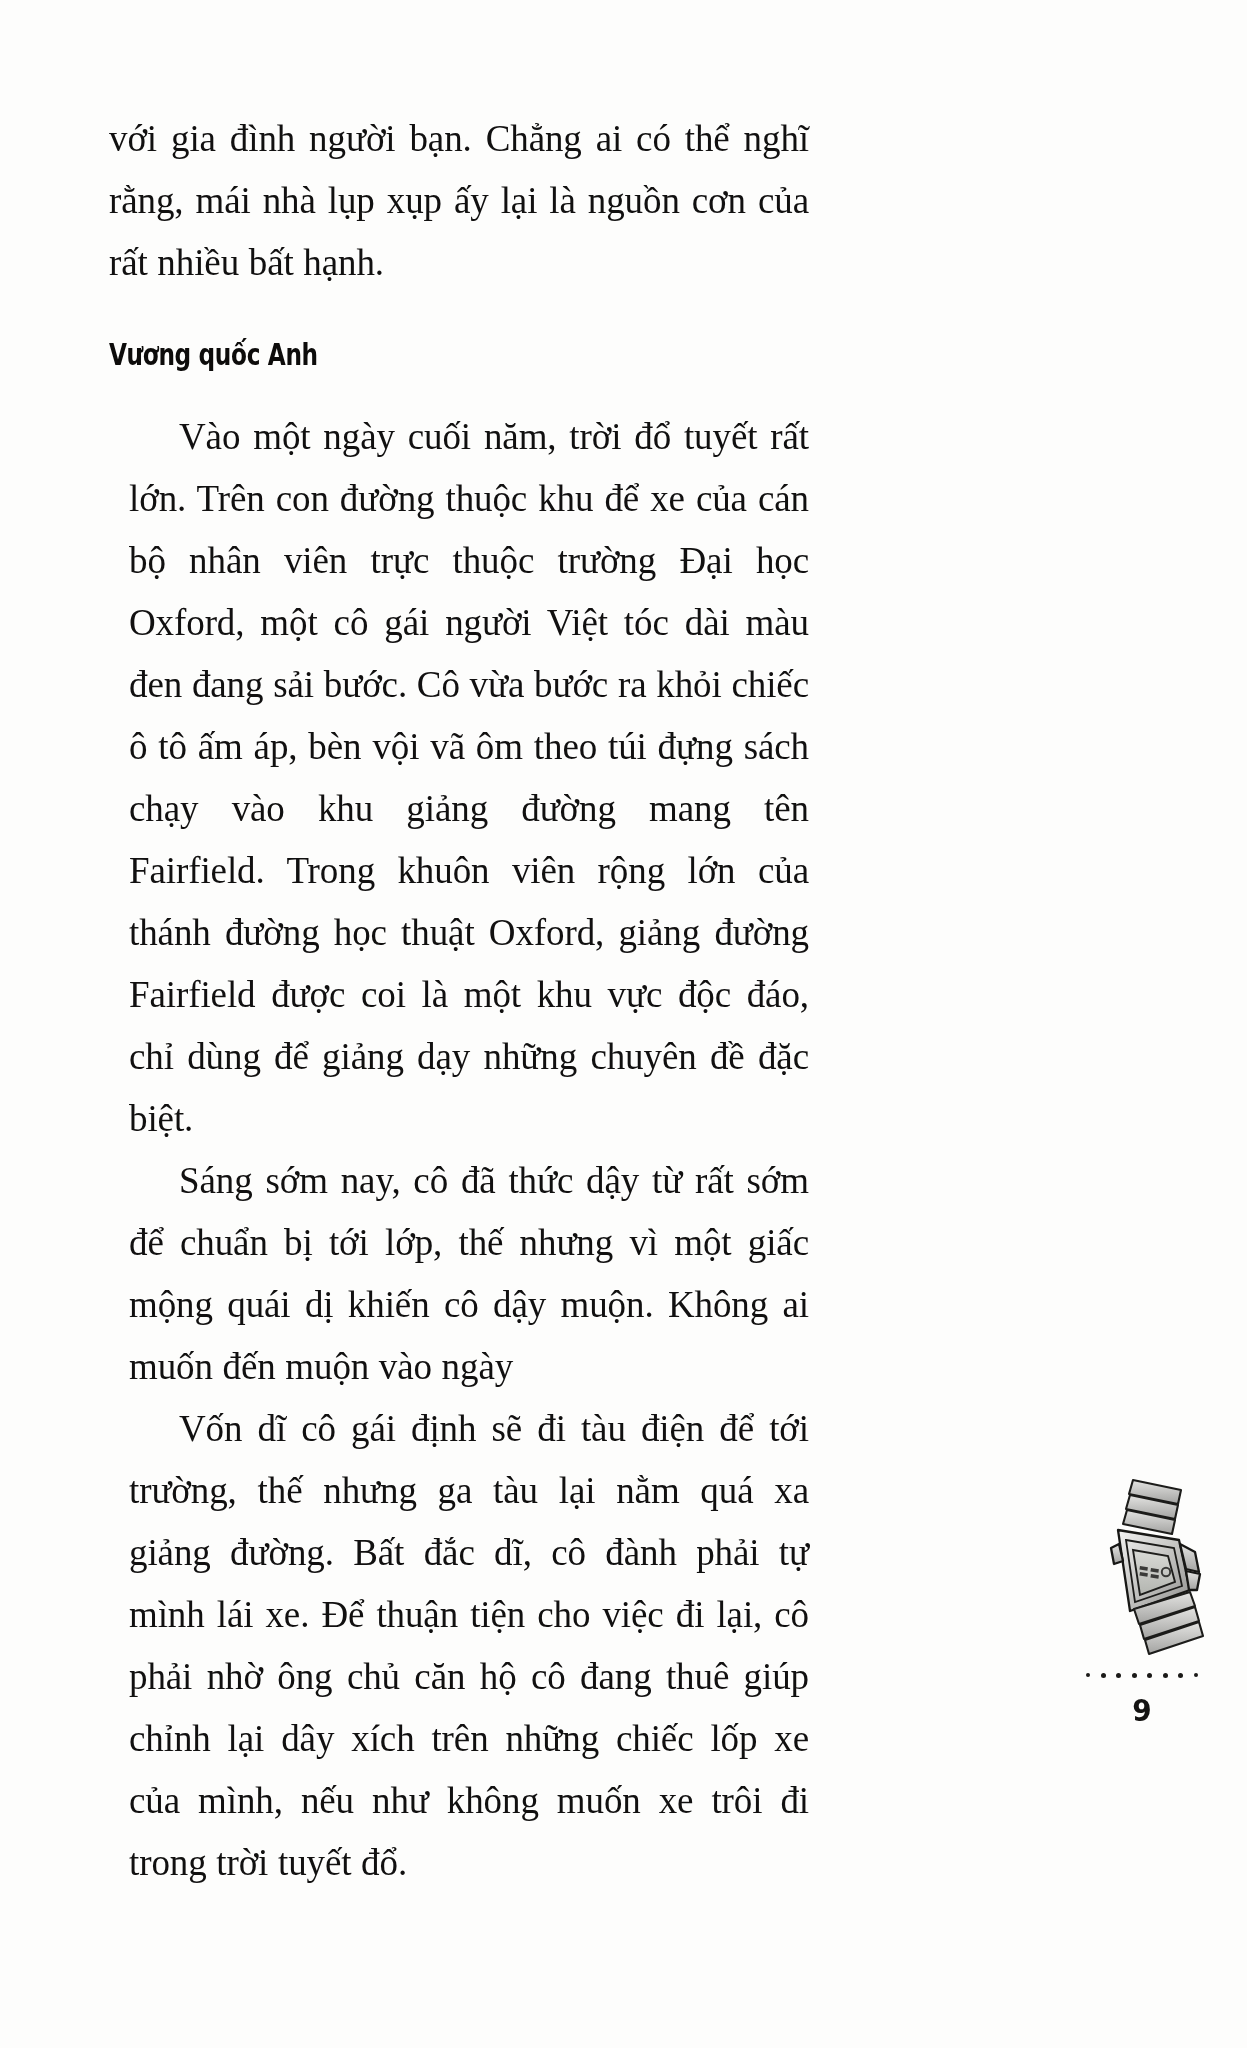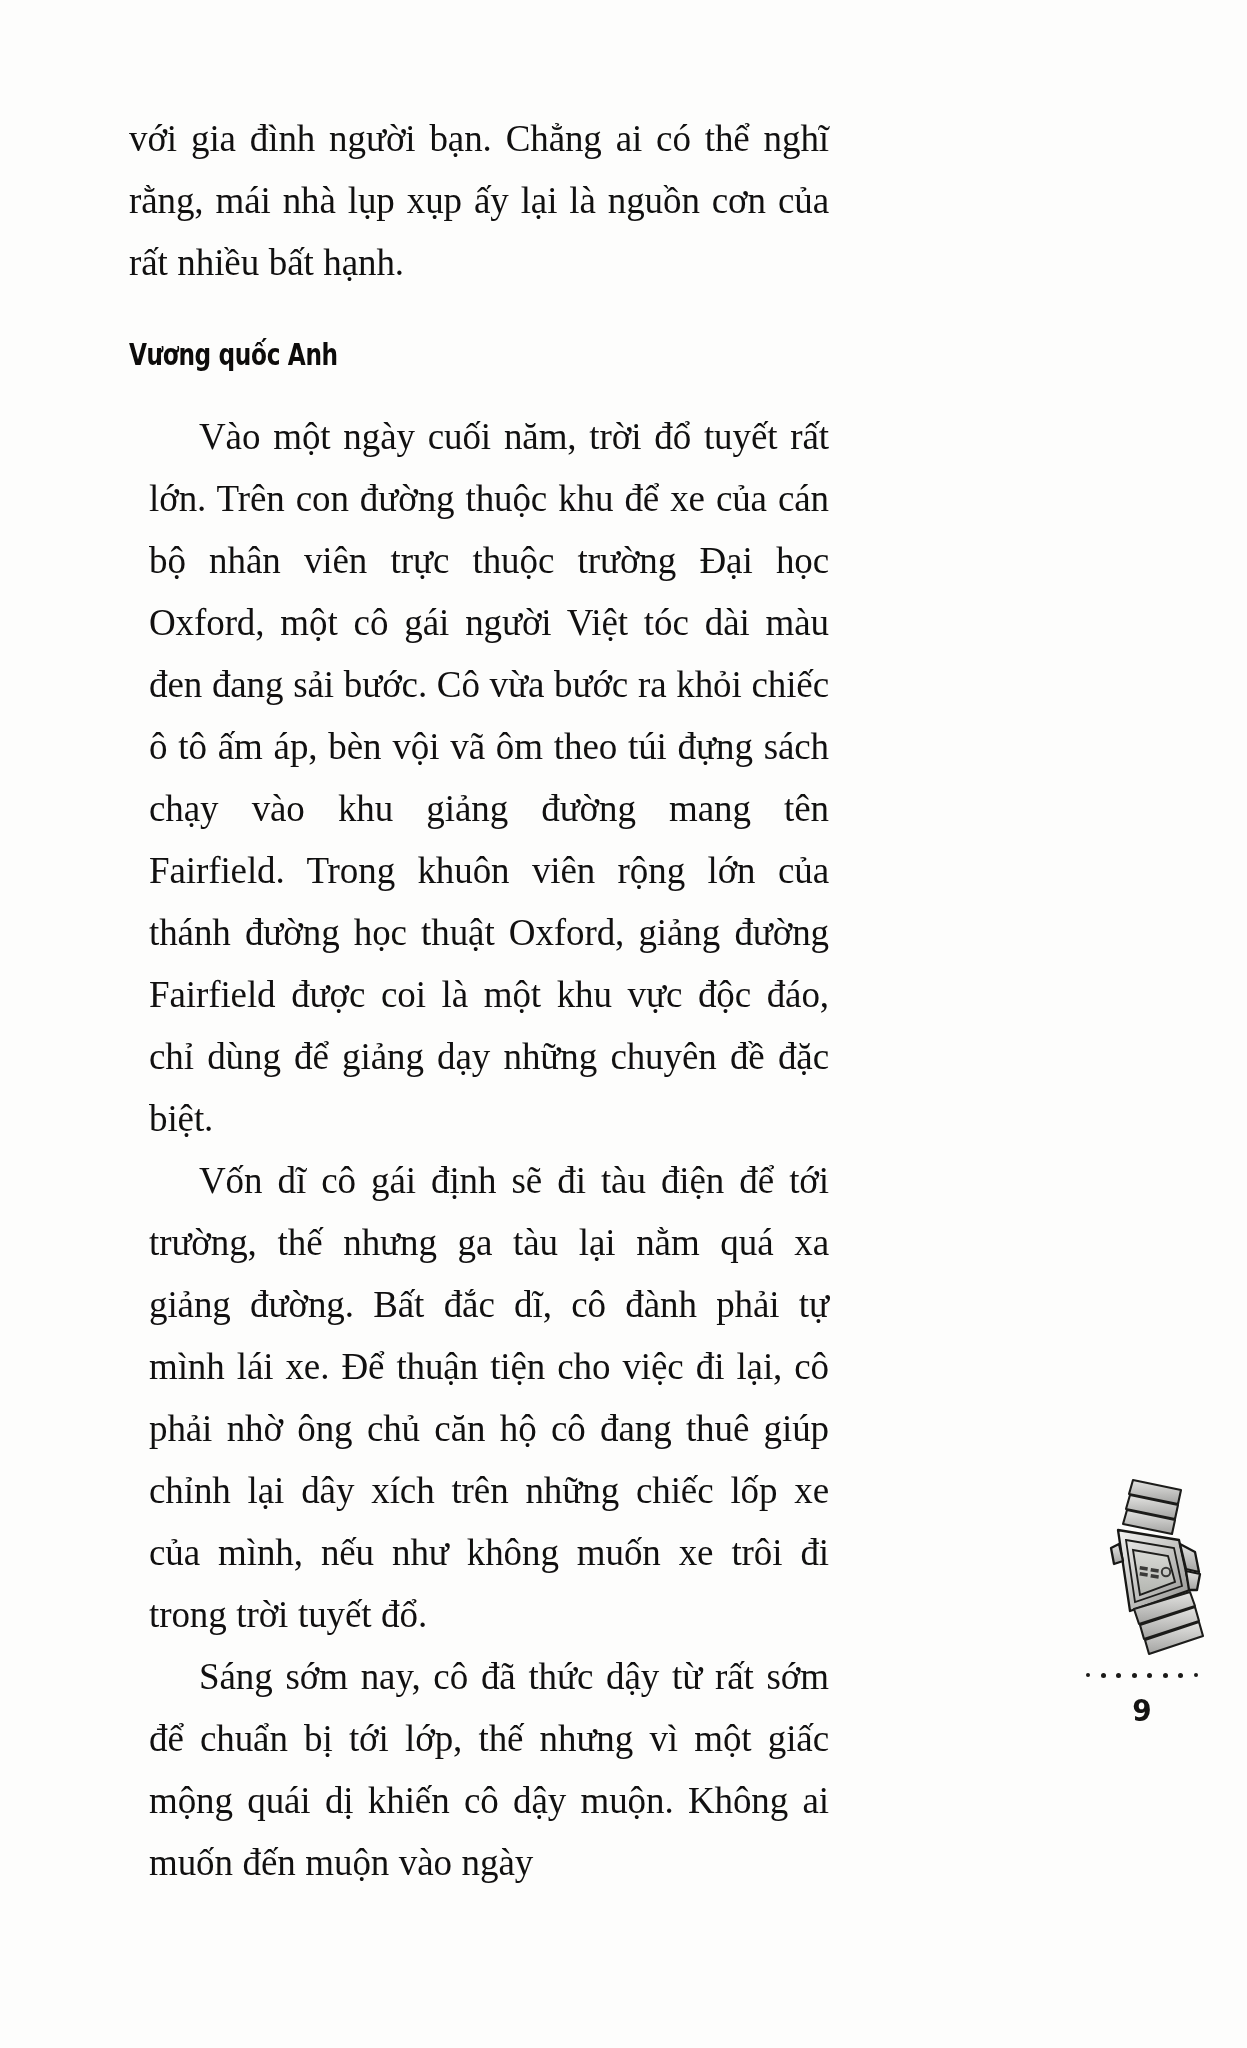--- a/index.html
+++ b/index.html
@@ -18,21 +18,21 @@
 
   .page {
     position: absolute;
     inset: 0;
     background: #fdfdfc;
   }
 
   
   .text-column {
     position: absolute;
-    left: 129px;
+    left: 109px;
     top: 108px;
     width: 700px;
   }
 
   .para {
     margin: 0;
     text-align: justify;
     text-justify: inter-word;
     font-size: 37px;
     line-height: 62px;
@@ -124,23 +124,23 @@
     <p class="para no-stretch">với gia đình người bạn. Chẳng ai có thể nghĩ rằng, mái nhà lụp xụp ấy lại là nguồn cơn của rất nhiều bất hạnh.</p>
 
     <div class="spacer-heading-top"></div>
 
     <div class="section-heading">Vương quốc Anh</div>
 
     <div class="spacer-heading-bottom"></div>
 
     <p class="para indent no-stretch">Vào một ngày cuối năm, trời đổ tuyết rất lớn. Trên con đường thuộc khu để xe của cán bộ nhân viên trực thuộc trường Đại học Oxford, một cô gái người Việt tóc dài màu đen đang sải bước. Cô vừa bước ra khỏi chiếc ô tô ấm áp, bèn vội vã ôm theo túi đựng sách chạy vào khu giảng đường mang tên Fairfield. Trong khuôn viên rộng lớn của thánh đường học thuật Oxford, giảng đường Fairfield được coi là một khu vực độc đáo, chỉ dùng để giảng dạy những chuyên đề đặc biệt.</p>
 
+    <p class="para indent no-stretch">Sáng sớm nay, cô đã thức dậy từ rất sớm để chuẩn bị tới lớp, thế nhưng vì một giấc mộng quái dị khiến cô dậy muộn. Không ai muốn đến muộn vào ngày</p>
+
     <p class="para indent no-stretch">Vốn dĩ cô gái định sẽ đi tàu điện để tới trường, thế nhưng ga tàu lại nằm quá xa giảng đường. Bất đắc dĩ, cô đành phải tự mình lái xe. Để thuận tiện cho việc đi lại, cô phải nhờ ông chủ căn hộ cô đang thuê giúp chỉnh lại dây xích trên những chiếc lốp xe của mình, nếu như không muốn xe trôi đi trong trời tuyết đổ.</p>
-
-    <p class="para indent no-stretch">Sáng sớm nay, cô đã thức dậy từ rất sớm để chuẩn bị tới lớp, thế nhưng vì một giấc mộng quái dị khiến cô dậy muộn. Không ai muốn đến muộn vào ngày</p>
 
   </div>
 
   <div class="corner-decoration">
 
     <svg class="watch-illustration" viewBox="0 0 140 180">
       <defs>
         <linearGradient id="mtl" x1="0" y1="0" x2="1" y2="1">
           <stop offset="0%" stop-color="#f2f2f1"></stop>
           <stop offset="45%" stop-color="#c9c9c7"></stop>

